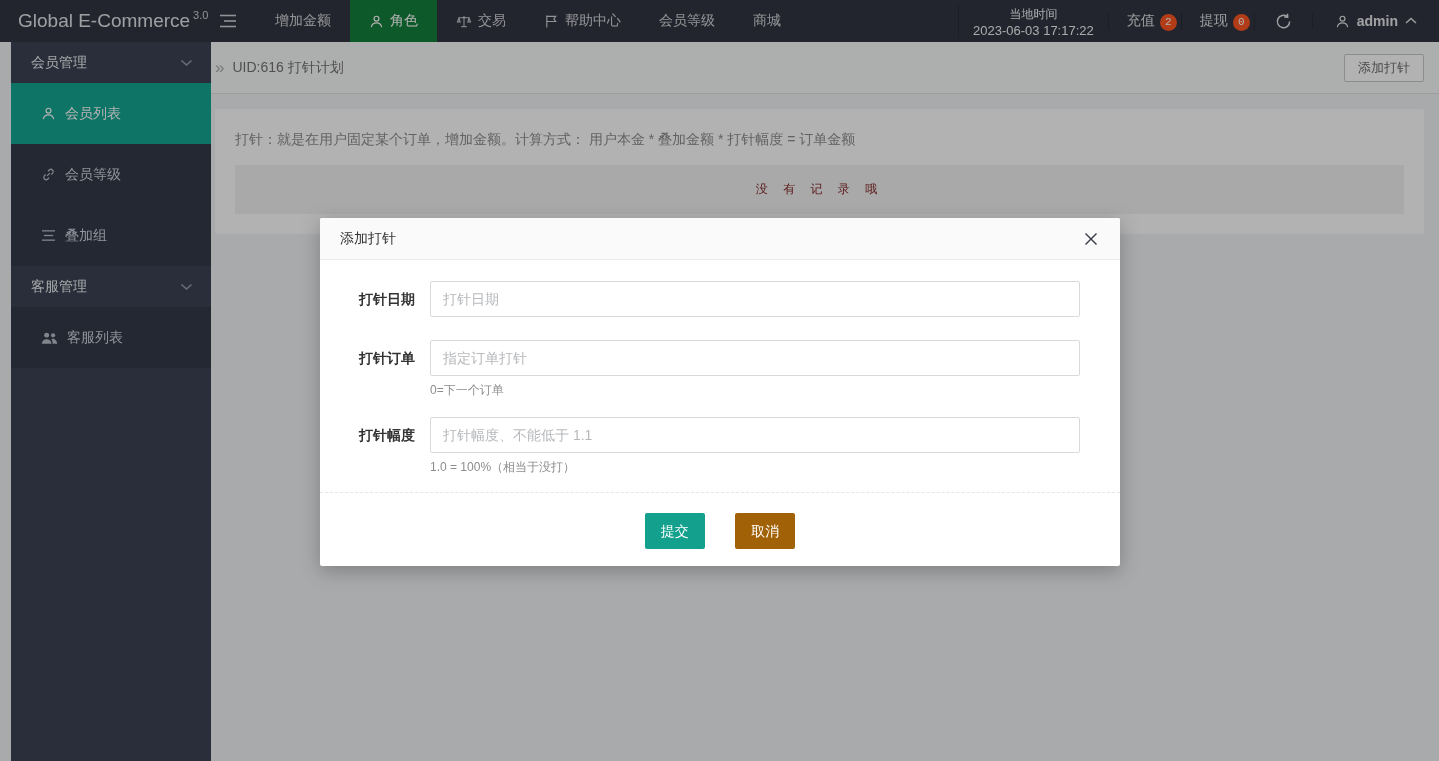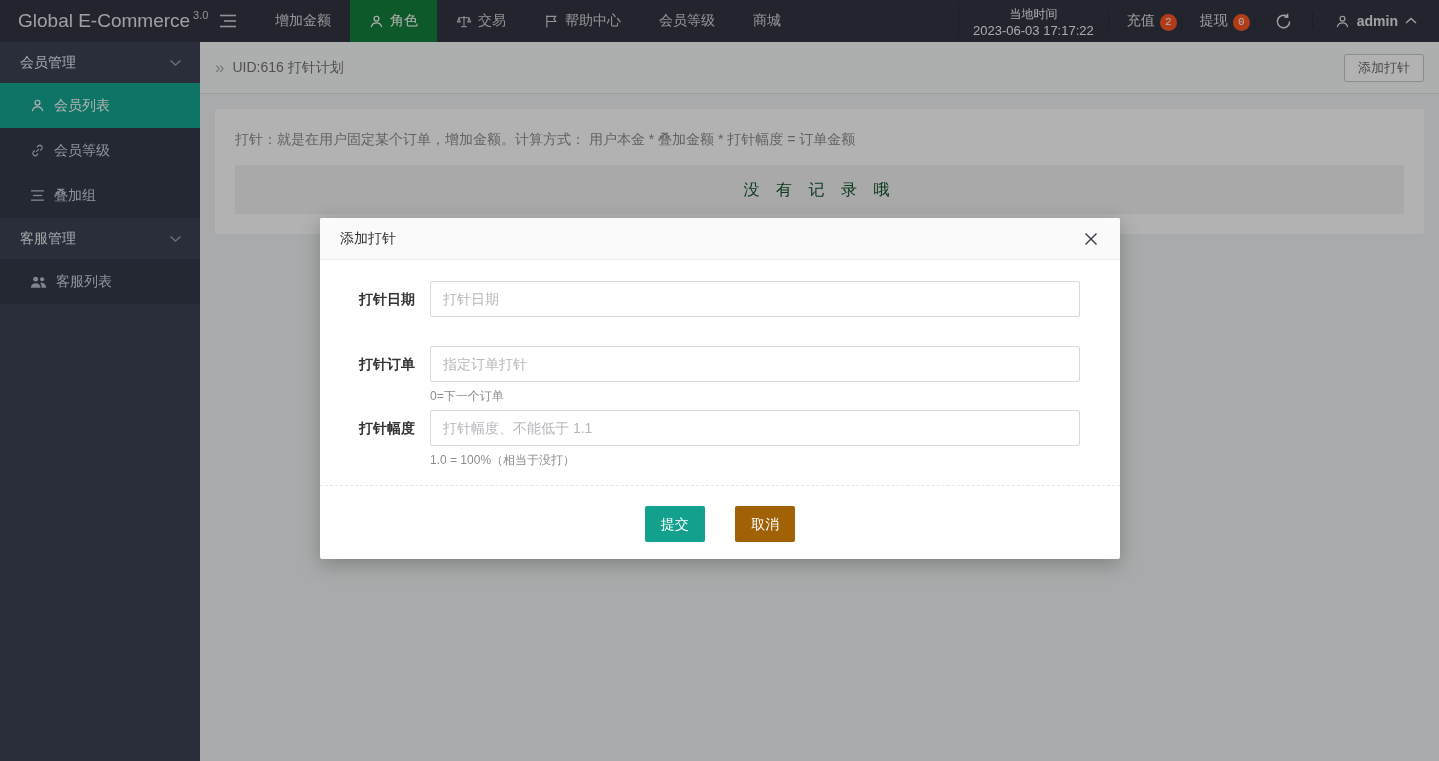--- a/index.html
+++ b/index.html
@@ -20,47 +20,47 @@
   .time-block { padding:2px 14px 0; display:flex; flex-direction:column; justify-content:center; text-align:center; color:#f2f3f5; }
   .time-label { font-size:12px; line-height:16px; }
   .time-value { font-size:13px; line-height:17px; }
   .badge-item { position:relative; display:flex; align-items:center; padding:0 26px 0 18px; font-size:14px; color:rgba(255,255,255,.85); cursor:pointer;font-family:Liberation Mono, monospace; }
   .badge { position:absolute; top:2px; right:4px; min-width:17px; height:17px; line-height:17px; border-radius:9px; background:#ff5722; color:#fff; font-size:11px; text-align:center; padding:0 4px; }
   .icon-btn { width:58px; display:flex; align-items:center; justify-content:center; color:#e4e6ea; cursor:pointer; }
   .user-item { display:flex; align-items:center; gap:7px; padding:0 22px; font-size:14px; color:rgba(255,255,255,.88); cursor:pointer;font-weight:bold; }
   .svgic { display:block; }
 
   
-  .sidebar { position:absolute; top:42px; bottom:0; left:0; width:200px; background:#3b4254; z-index:9; }
+  .sidebar { position:absolute; top:42px; bottom:0; left:11px; width:200px; background:#3b4254; z-index:9; }
   .side-group-title { height:41px; display:flex; align-items:center; padding:0 20px; color:#eceef1; font-size:14px; cursor:pointer; position:relative; }
   .side-group-title .chev { position:absolute; right:18px; color:#9aa0ad; }
-  .side-item { height:45px; display:flex; align-items:center; gap:9px; padding-left:30px; background:#343a49; color:#ced3db; font-size:14px; cursor:pointer; }
+  .side-item { height:61px; display:flex; align-items:center; gap:9px; padding-left:30px; background:#343a49; color:#ced3db; font-size:14px; cursor:pointer; }
   .side-item.active { background:#13a692; color:#fff; }
   .side-item .svgic { color:#b9bfc9; }
   .side-item.active .svgic { color:#fff; }
 
   
   .main { position:absolute; top:42px; left:200px; right:0; bottom:0; }
   .crumb-bar { height:52px; background:#f8f9fa; border-bottom:1px solid #e1e1e1; display:flex; align-items:center; padding:0 15px; }
   .crumb { display:flex; align-items:center; gap:8px; font-size:14px; color:#737373; }
   .crumb-arrows { color:#ababab; font-size:17px; line-height:1; }
   .add-btn { margin-left:auto; height:28px; padding:0 13px; background:#fff; border:1px solid #c9c9c9; border-radius:2px; font-size:13px; color:#6e6e6e; cursor:pointer; display:flex; align-items:center; }
   .card { margin:15px; background:#fff; border-radius:2px; padding:14px 20px 20px; }
   .intro { font-size:14px; color:#8d8d8d; line-height:20px; margin:6px 0 16px; }
-  .empty-box { background:#f2f3f4; height:49px; line-height:49px; text-align:center; font-size:16px; color:#14532d; letter-spacing:6px; }
+  .empty-box { background:#f2f3f4; height:49px; line-height:49px; text-align:center; font-size:12px; color:#7f1d1d; letter-spacing:6px; }
 
   
   .overlay { position:absolute; inset:0; background:rgba(0,0,0,.3); z-index:50; }
   .modal { position:absolute; left:320px; top:218px; width:800px; background:#fff; border-radius:2px; box-shadow:0 5px 20px rgba(0,0,0,.25); z-index:60; }
   .modal-header { height:42px; background:#fafafa; border-bottom:1px solid #ededed; border-radius:2px 2px 0 0; display:flex; align-items:center; padding:0 20px; font-size:14px; color:#333; position:relative; }
   .modal-close { position:absolute; right:15px; top:0; height:42px; width:28px; display:flex; align-items:center; justify-content:center; color:#3a3f4b; cursor:pointer; }
   .modal-body { padding:21px 40px 17px 0; }
   .form-item { position:relative; }
-  .fi-1 { margin-bottom:29px; }
-  .fi-2 { margin-bottom:6px; }
+  .fi-1 { margin-bottom:23px; }
+  .fi-2 { margin-bottom:19px; }
   .form-label { position:absolute; left:0; top:0; width:95px; height:36px; line-height:36px; text-align:right; font-size:14px; font-weight:700; color:#333; }
   .form-input-wrap { margin-left:110px; }
   .form-input-wrap input { width:100%; height:36px; border:1px solid #d9d9d9; border-radius:2px; padding:0 12px; font-size:14px; color:#333; outline:none; font-family:inherit; }
   .form-input-wrap input::placeholder { color:#b6b8bb; }
   .form-hint { margin:6px 0 0 110px; font-size:12px; color:#8c8c8c; line-height:16px; }
   .modal-footer { border-top:1px dashed #e6e6e6; padding:20px 0 17px; text-align:center; }
   .btn { display:inline-block; height:36px; line-height:36px; padding:0 16px; border:none; border-radius:2px; font-size:14px; color:#fff; cursor:pointer; font-family:inherit; }
   .btn-submit { background:#13a18d; }
   .btn-cancel { background:#a16207; margin-left:26px; }
 </style>

